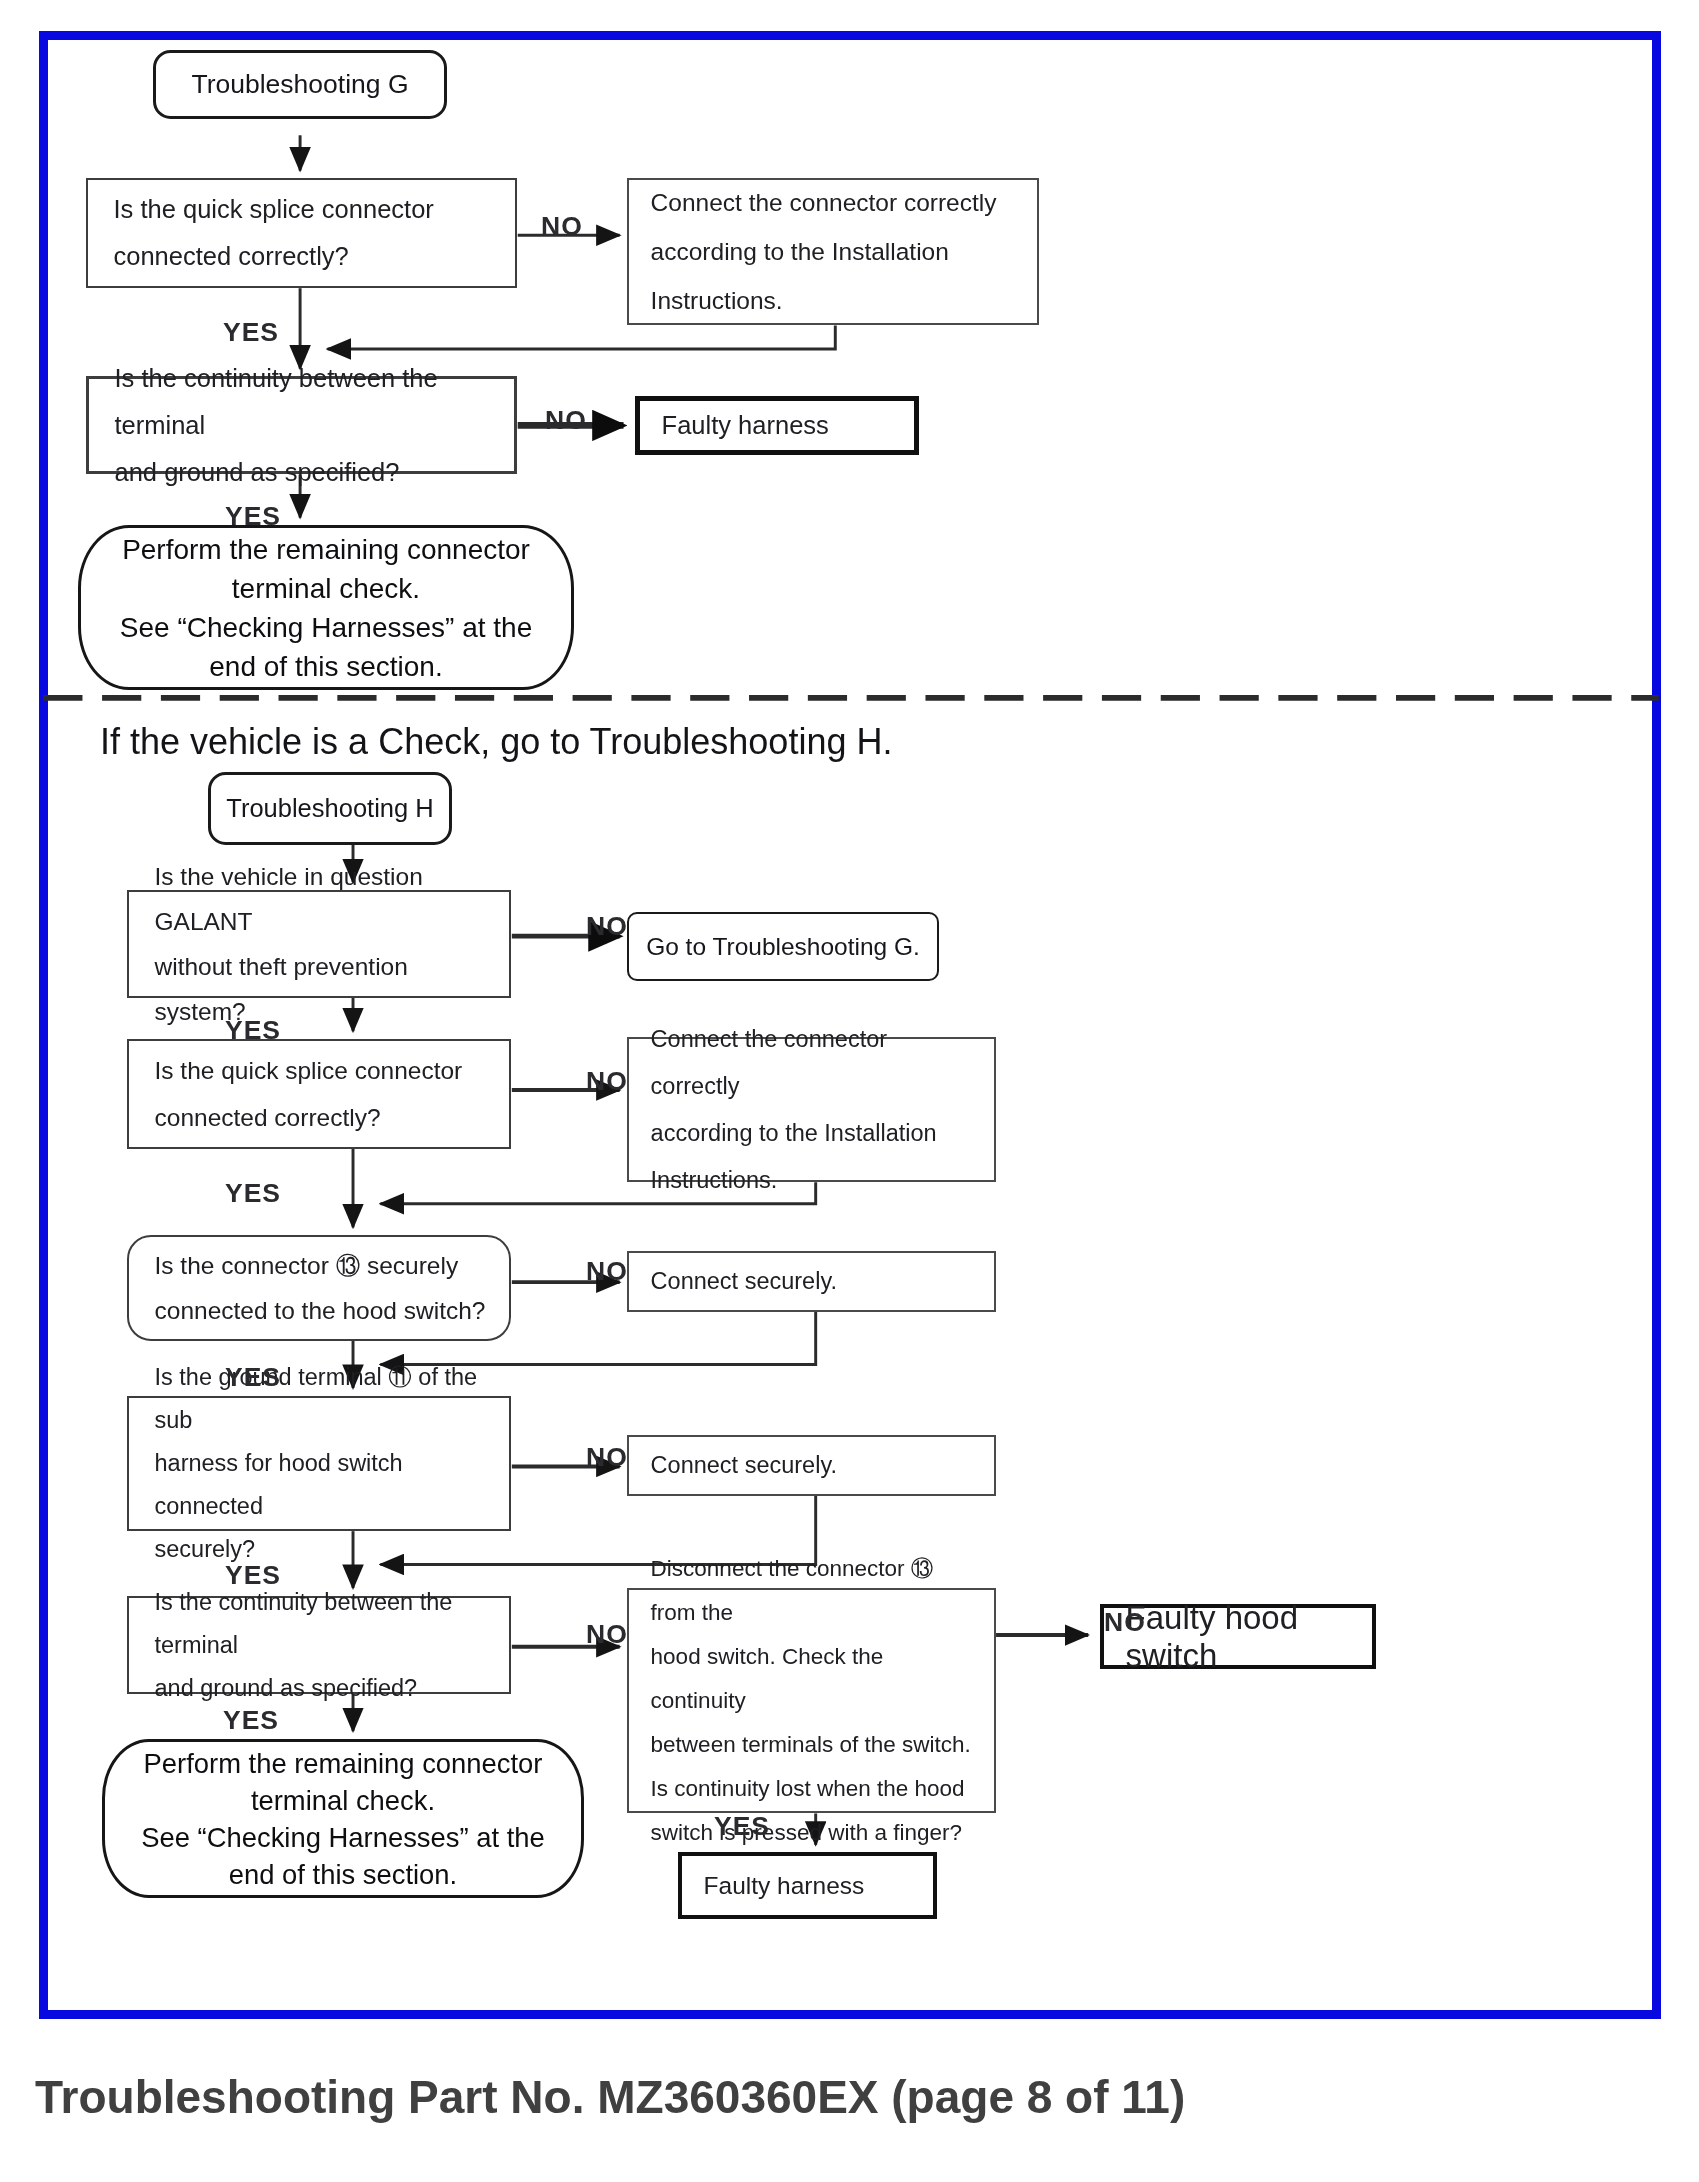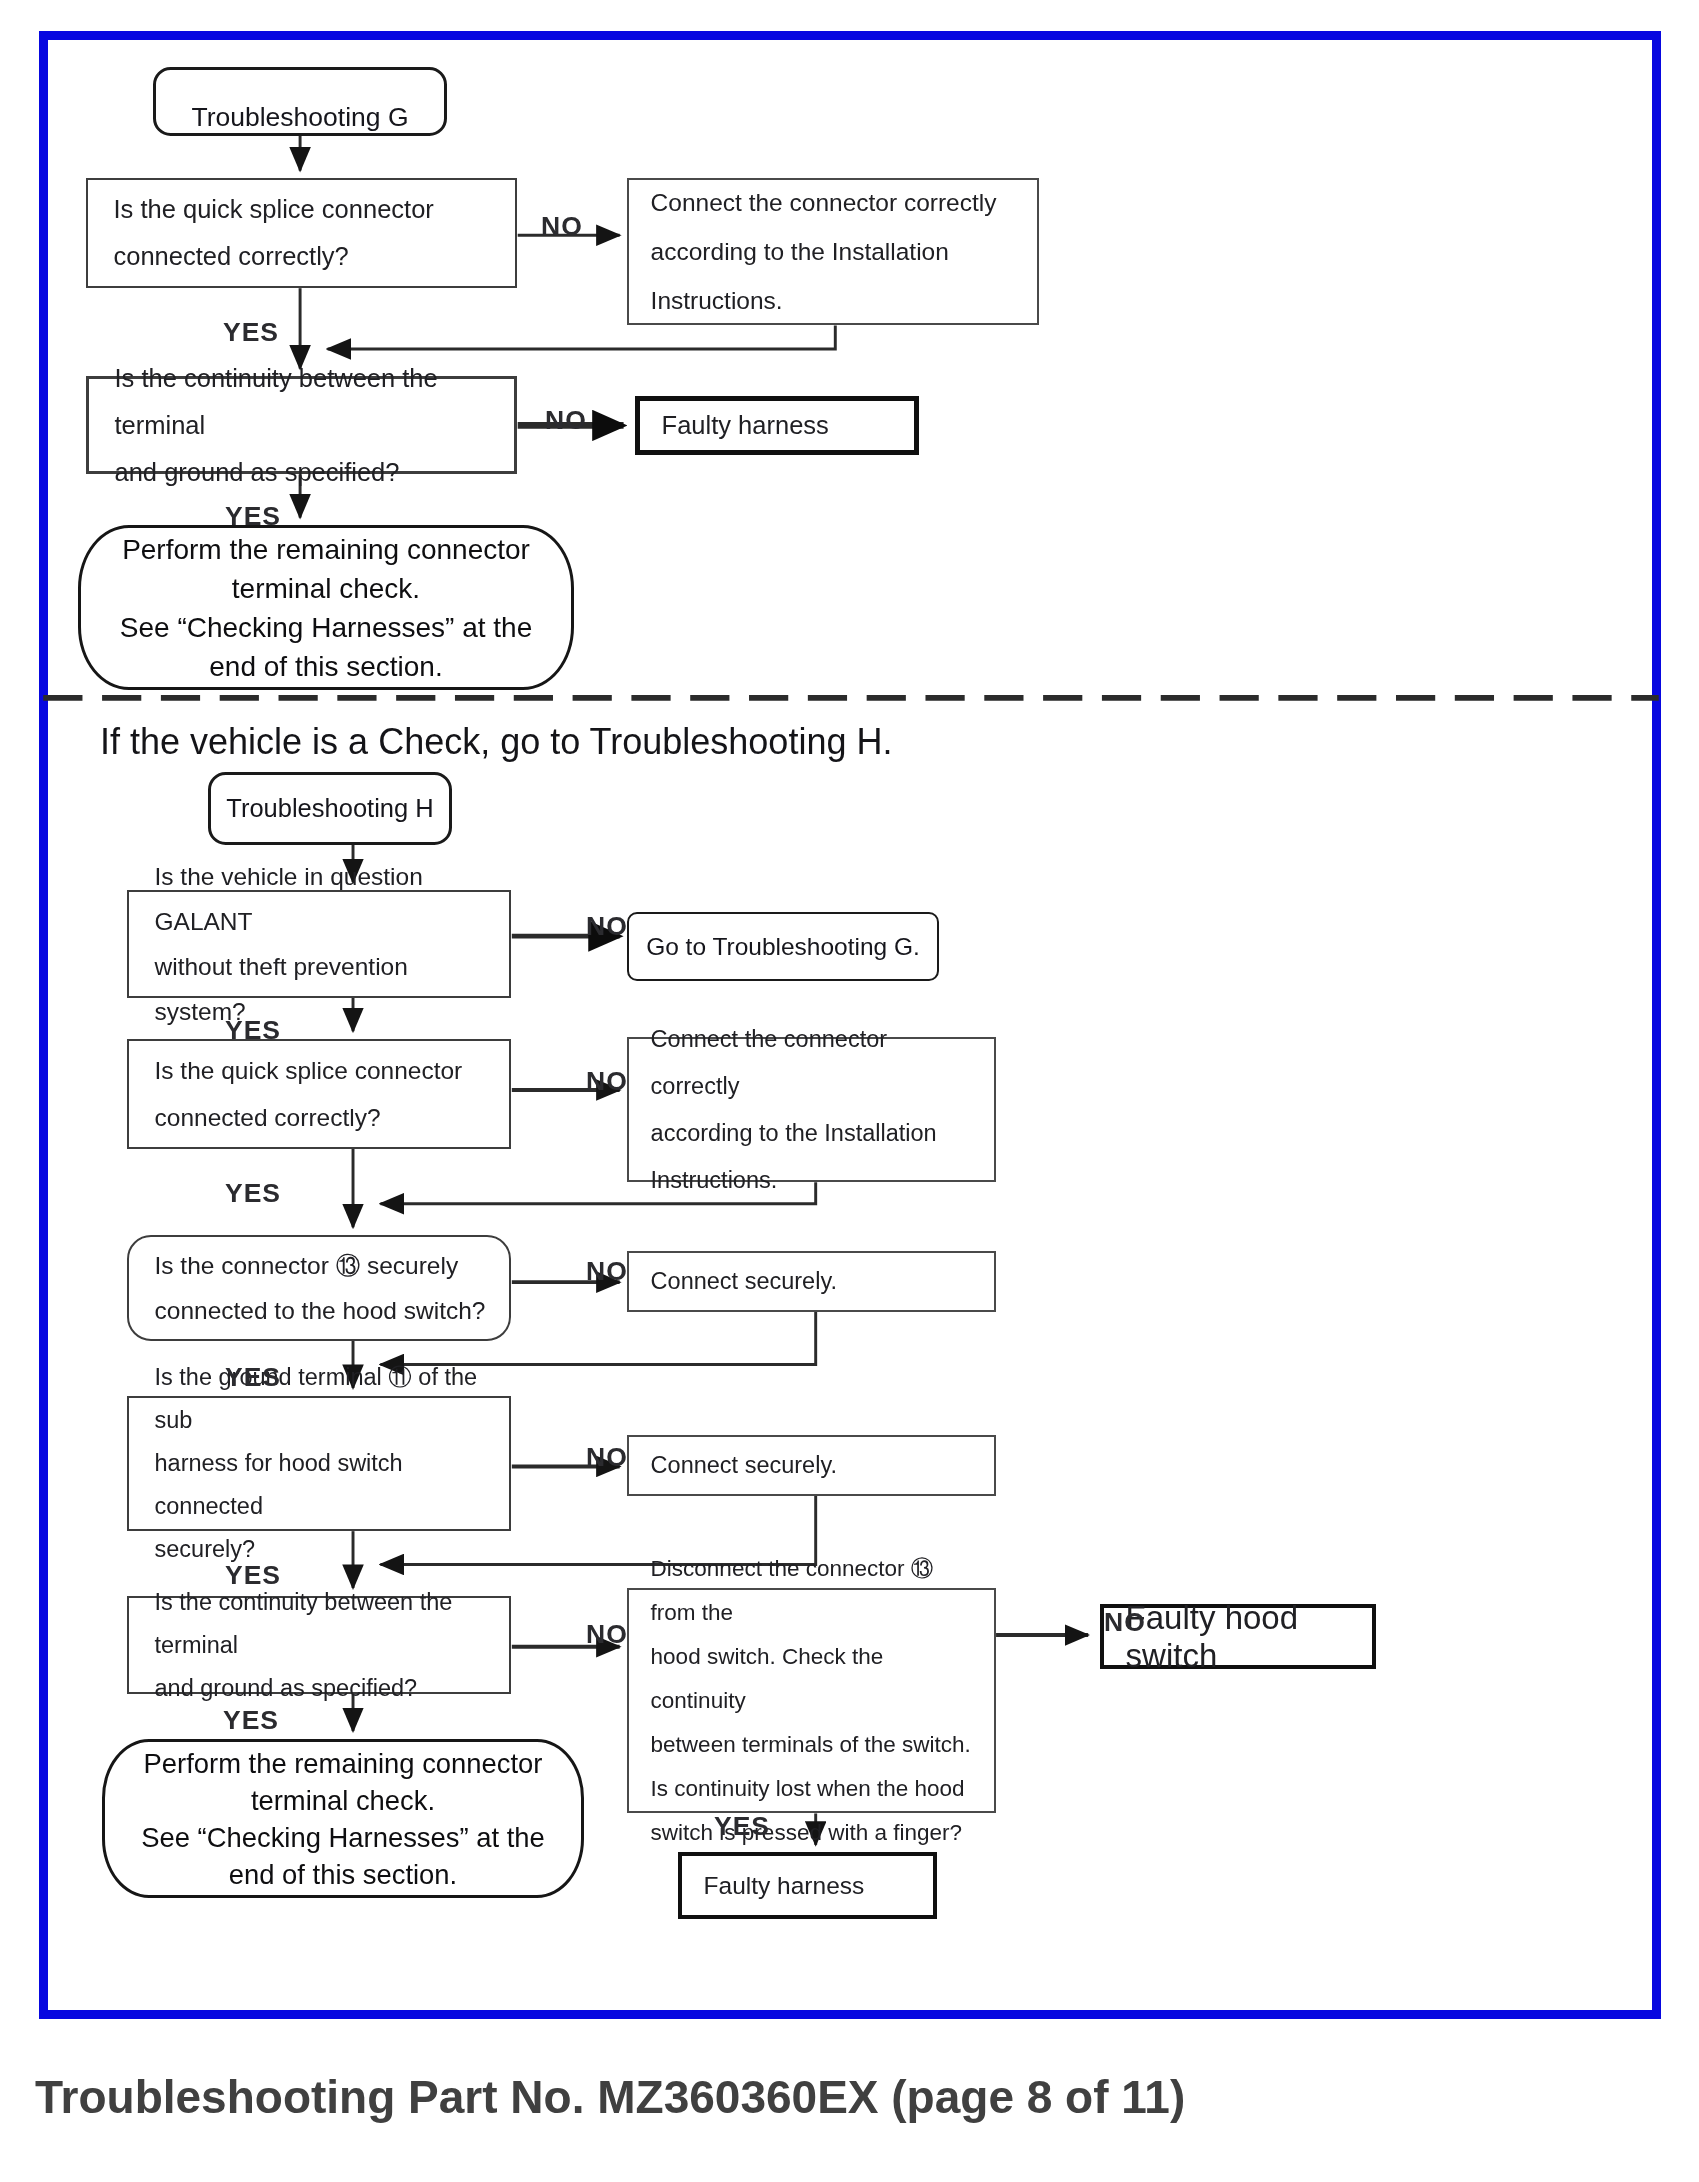--- a/index.html
+++ b/index.html
@@ -69,21 +69,21 @@
       <path d="M522,1496 H632" stroke-width="4" marker-end="url(#m)"></path>
       <path d="M832,1526 V1596 H388" marker-end="url(#m)"></path>
       <path d="M360,1562 V1620" marker-end="url(#m)"></path>
       <path d="M522,1680 H632" stroke-width="4" marker-end="url(#m)"></path>
       <path d="M1016,1668 H1110" stroke-width="4" marker-end="url(#m)"></path>
       <path d="M360,1728 V1766" marker-end="url(#m)"></path>
       <path d="M832,1850 V1882" marker-end="url(#m)"></path>
     </g>
   </svg>
 
-  <div class="node term" style="left:153px;top:67px;width:294px;height:69px;align-items:flex-end;">
+  <div class="node term" style="left:153px;top:50px;width:294px;height:69px;">
     <span class="tx">Troubleshooting G</span>
   </div>
 
   <div class="node q" style="left:86px;top:178px;width:431px;height:110px;">
     <span class="tx">Is the quick splice connector
 connected correctly?</span>
   </div>
 
   <div class="node act" style="left:627px;top:178px;width:412px;height:147px;">
     <span class="tx">Connect the connector correctly

